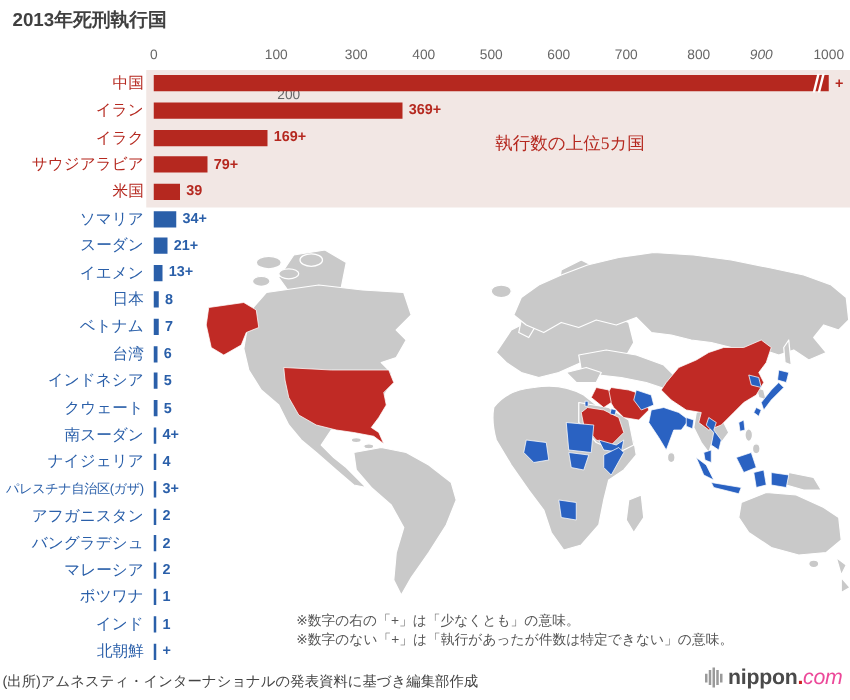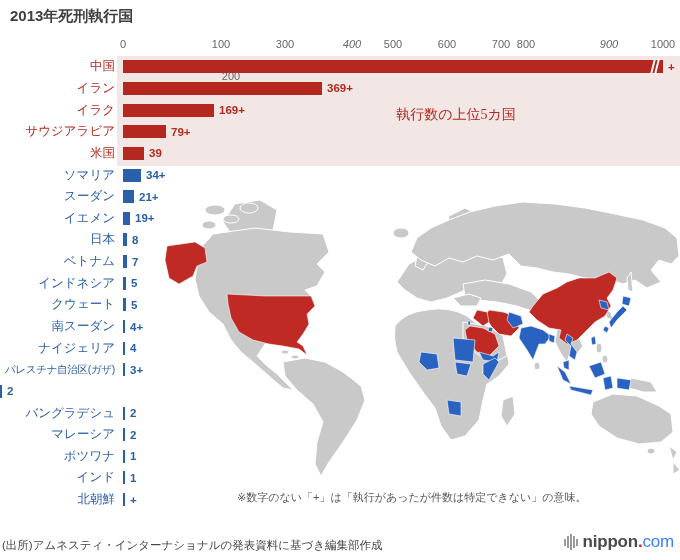--- a/index.html
+++ b/index.html
@@ -52,21 +52,21 @@
   .logo-icon{display:flex;align-items:center;gap:1px;}
   .logo-icon i{display:block;width:2px;background:#9a9a9a;}
   .logo-icon i:nth-child(1){height:7px;}
   .logo-icon i:nth-child(2){height:12px;}
   .logo-icon i:nth-child(3){height:16px;}
   .logo-icon i:nth-child(4){height:12px;}
   .logo-icon i:nth-child(5){height:7px;}
   .logo-text{font-size:17px;letter-spacing:-0.2px;}
   .logo-text .n{font-weight:bold;color:#4a4a4a;}
   .logo-text .d{font-weight:bold;color:#cc2222;}
-  .logo-text .c{color:#3b82f6;}
+  .logo-text .c{color:#ec4899;font-style:italic;}
 </style>
 </head>
 <body>
 
 <div id="stage">
 
   <div class="title">2013年死刑執行国</div>
 
   <svg class="map" viewBox="0 0 515 300" preserveAspectRatio="none">
     <g>
@@ -137,25 +137,25 @@
   </svg>
 
   <div class="panel"></div>
   <div class="annotation">執行数の上位5カ国</div>
 
   <div class="axis">
       <span style="left: 123px;">0</span>
       <span style="left: 177px; margin-left: 44px;">100</span>
       <span style="left: 231px; margin-top: 32px;">200</span>
       <span style="left: 285px;">300</span>
-      <span style="left: 352px; font-style: italic;">400</span>
+      <span style="left: 339px;">400</span>
       <span style="left: 393px;">500</span>
       <span style="left: 447px;">600</span>
       <span style="left: 501px;">700</span>
-      <span style="left: 526px;">800</span>
+      <span style="left: 559px;">800</span>
       <span style="left: 609px; font-style: italic;">900</span>
       <span style="left: 663px;">1000</span>
     </div>
 
   <div class="rows">
     <div class="row top5">
       <span class="country">中国</span>
       <span class="bar overflow" style="width: 540px;"></span>
       <span class="val">+</span>
     </div>
@@ -192,35 +192,40 @@
 
     <div class="row other">
       <span class="country">スーダン</span>
       <span class="bar" style="width: 11px;"></span>
       <span class="val">21+</span>
     </div>
 
     <div class="row other">
       <span class="country">イエメン</span>
       <span class="bar" style="width: 7px;"></span>
-      <span class="val">19+</span>
+      <span class="val">13+</span>
     </div>
 
     <div class="row other">
       <span class="country">日本</span>
       <span class="bar" style="width: 4px;"></span>
       <span class="val">8</span>
     </div>
 
     <div class="row other">
       <span class="country">ベトナム</span>
       <span class="bar" style="width: 4px;"></span>
       <span class="val">7</span>
     </div>
 
+    <div class="row other">
+      <span class="country">台湾</span>
+      <span class="bar" style="width: 3px;"></span>
+      <span class="val">6</span>
+    </div>
 
     <div class="row other">
       <span class="country">インドネシア</span>
       <span class="bar" style="width: 3px;"></span>
       <span class="val">5</span>
     </div>
 
     <div class="row other">
       <span class="country">クウェート</span>
       <span class="bar" style="width: 3px;"></span>
@@ -239,20 +244,21 @@
       <span class="val">4</span>
     </div>
 
     <div class="row other long">
       <span class="country">パレスチナ自治区(ガザ)</span>
       <span class="bar" style="width: 2px;"></span>
       <span class="val">3+</span>
     </div>
 
     <div class="row other">
+      <span class="country">アフガニスタン</span>
       <span class="bar" style="width: 2px;"></span>
       <span class="val">2</span>
     </div>
 
     <div class="row other">
       <span class="country">バングラデシュ</span>
       <span class="bar" style="width: 2px;"></span>
       <span class="val">2</span>
     </div>
 
@@ -275,20 +281,21 @@
     </div>
 
     <div class="row other">
       <span class="country">北朝鮮</span>
       <span class="bar" style="width: 2px;"></span>
       <span class="val">+</span>
     </div>
   </div>
 
   <div class="notes">
+    <div>※数字の右の「+」は「少なくとも」の意味。</div>
     <div>※数字のない「+」は「執行があったが件数は特定できない」の意味。</div>
   </div>
 
   <div class="source">(出所)アムネスティ・インターナショナルの発表資料に基づき編集部作成</div>
 
   <div class="logo">
     <span class="logo-icon">
         <i></i>
         <i></i>
         <i></i>

